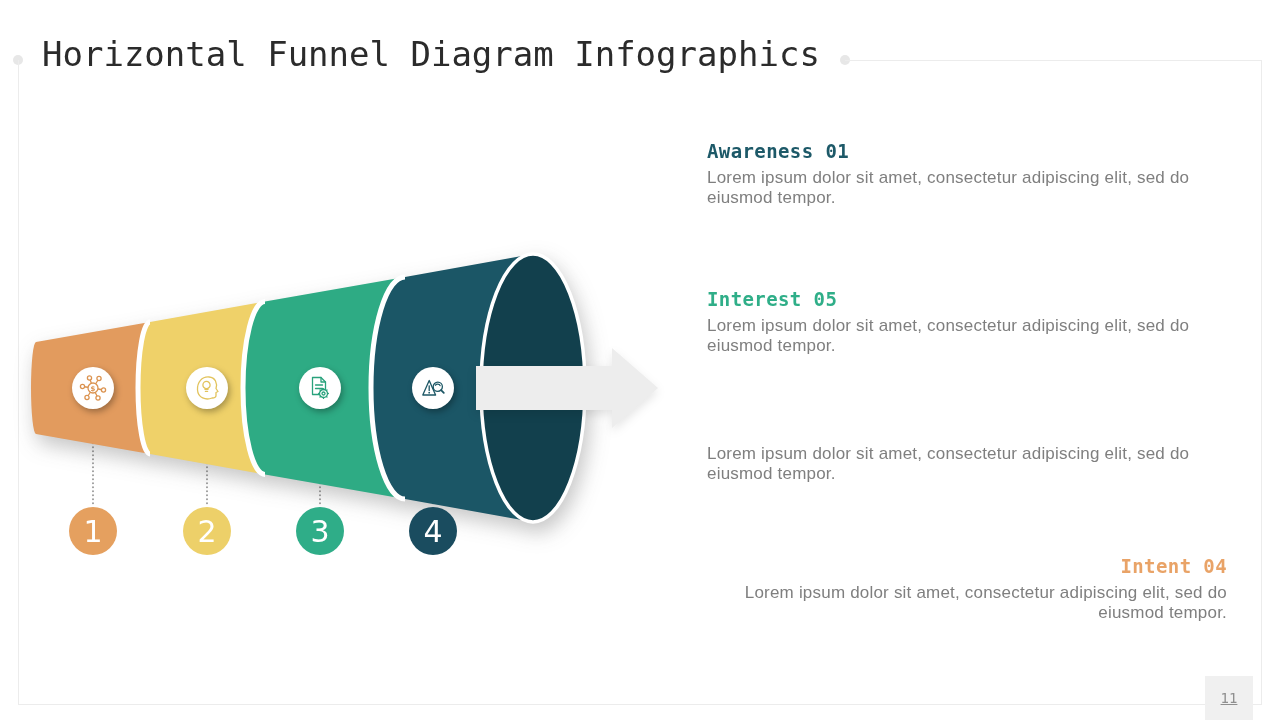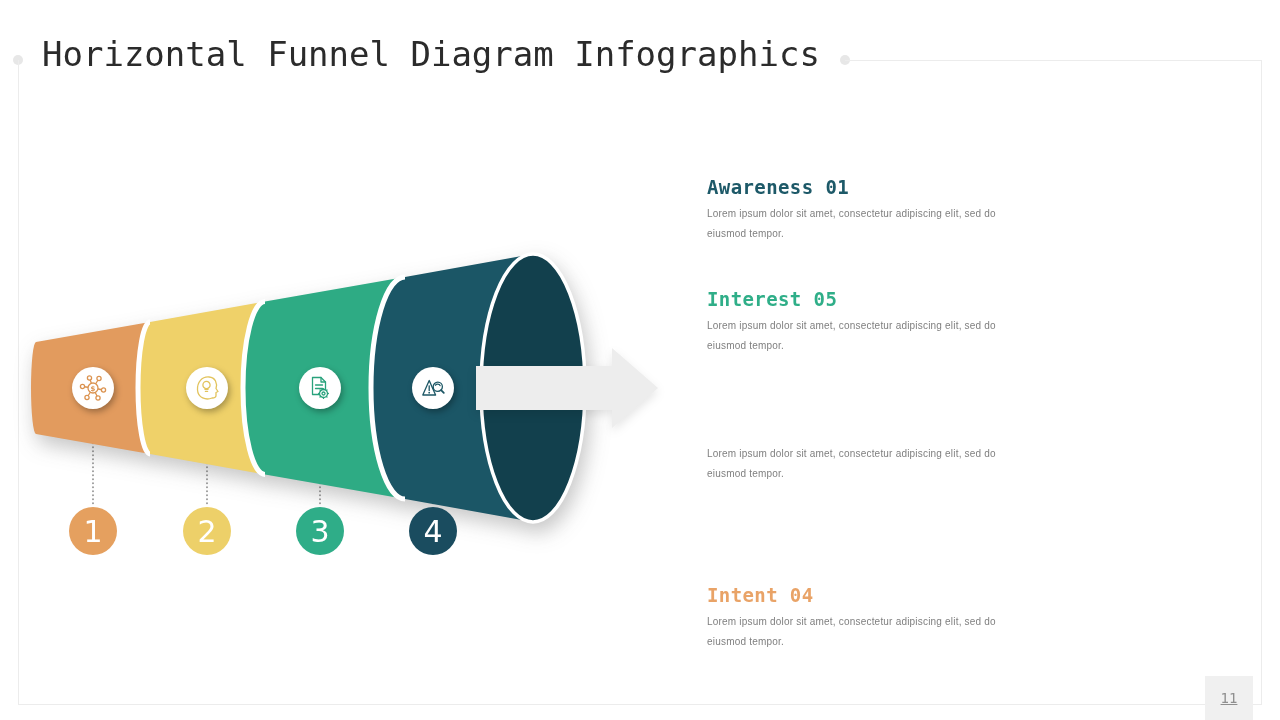--- a/index.html
+++ b/index.html
@@ -15,21 +15,21 @@
   .funnel-svg{position:absolute;left:0px;top:230px;overflow:visible;}
   .horn{filter:drop-shadow(4px 9px 10px rgba(50,50,50,0.28));}
   .icon-disc{filter:drop-shadow(2px 3px 3px rgba(0,0,0,0.30));}
   .arrow-shape{filter:drop-shadow(0px 4px 5px rgba(0,0,0,0.10));}
   .badge-num{font-family:"DejaVu Sans",sans-serif;font-size:30px;fill:#ffffff;}
   .icon-dollar{font-family:"DejaVu Sans",sans-serif;font-size:7px;font-weight:bold;}
   
   .section{position:absolute;left:707px;width:520px;}
   .section h3{margin:0;font-family:"DejaVu Sans Mono",monospace;font-size:19px;
               font-weight:bold;letter-spacing:0.4px;line-height:20px;}
-  .section p{margin:7px 0 0 0;font-size:10px;letter-spacing:0.2px;color:#7f7f7f;
+  .section p{margin:7px 0 0 0;font-size:17px;letter-spacing:0.2px;color:#7f7f7f;
              line-height:20px;}
   
   .page-box{position:absolute;left:1205px;top:676px;width:48px;height:44px;background:#f0f0f0;
             display:flex;align-items:center;justify-content:center;
             font-family:"DejaVu Sans Mono",monospace;font-size:14px;color:#8f8f8f;text-decoration:underline;}
 </style>
 </head>
 <body>
 
 <div class="slide">
@@ -131,38 +131,38 @@
       <circle cx="207" cy="301" r="24" fill="#edd069"></circle>
       <circle cx="320" cy="301" r="24" fill="#2fad88"></circle>
       <circle cx="433" cy="301" r="24" fill="#1a4c5f"></circle>
       <text class="badge-num" x="93" y="312" text-anchor="middle">1</text>
       <text class="badge-num" x="207" y="312" text-anchor="middle">2</text>
       <text class="badge-num" x="320" y="312" text-anchor="middle">3</text>
       <text class="badge-num" x="433" y="312" text-anchor="middle">4</text>
     </g>
   </svg>
 
-  <div class="section" style="top:141px;margin-top:36px;">
+  <div class="section" style="top:141px;">
     <h3 style="color: rgb(29, 89, 104);">Awareness 01</h3>
     <p><span>Lorem ipsum dolor sit amet, consectetur adipiscing elit, sed do</span><br>
        <span>eiusmod tempor.</span></p>
   </div>
 
   <div class="section" style="top:289px;">
     <h3 style="color: rgb(47, 174, 136);">Interest 05</h3>
     <p><span>Lorem ipsum dolor sit amet, consectetur adipiscing elit, sed do</span><br>
        <span>eiusmod tempor.</span></p>
   </div>
 
   <div class="section" style="top:437px;">
     <p><span>Lorem ipsum dolor sit amet, consectetur adipiscing elit, sed do</span><br>
        <span>eiusmod tempor.</span></p>
   </div>
 
-  <div class="section" style="top:585px;">
+  <div class="section" style="top:556px;text-align:right;">
     <h3 style="color: rgb(233, 163, 103);">Intent 04</h3>
     <p><span>Lorem ipsum dolor sit amet, consectetur adipiscing elit, sed do</span><br>
        <span>eiusmod tempor.</span></p>
   </div>
 
   <div class="page-box">11</div>
 
 </div>
 
 </body></html>

